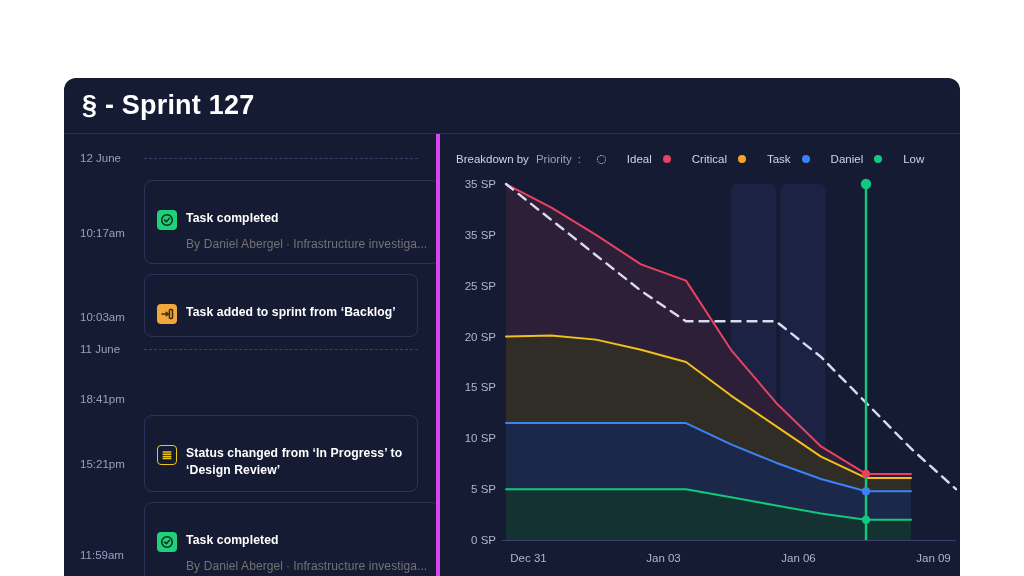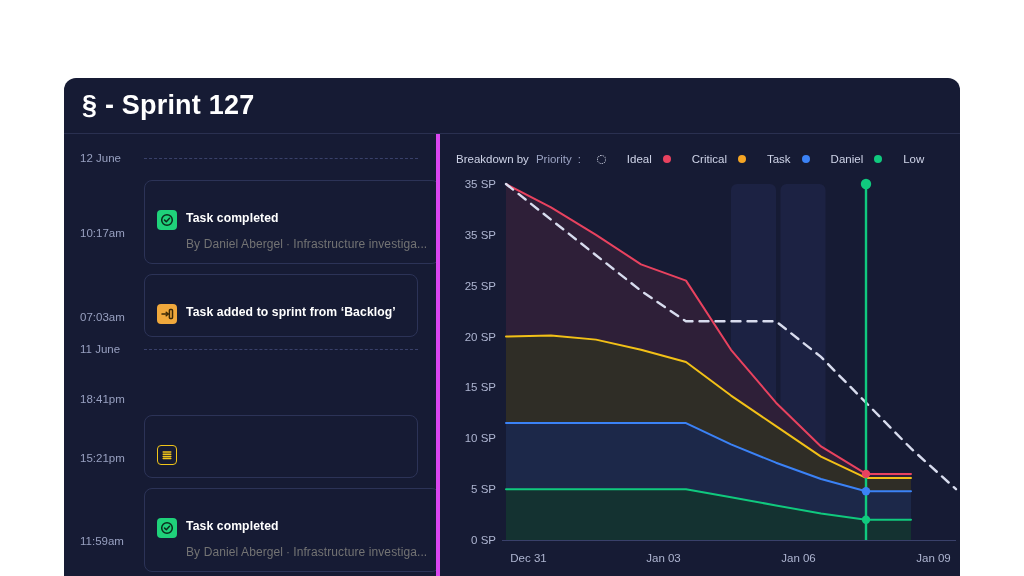--- a/index.html
+++ b/index.html
@@ -172,21 +172,21 @@
                   <circle cx="7" cy="7" r="5.3" fill="none" stroke="#0b2b1c" stroke-width="1.5"></circle>
                   <path d="M4.6 7.1 L6.3 8.8 L9.5 5.3" fill="none" stroke="#0b2b1c" stroke-width="1.5" stroke-linecap="round" stroke-linejoin="round"></path>
                 </svg>
               </span>
               <span class="card-title">Task completed</span>
             </div>
             <div class="card-sub"><span>By Daniel Abergel</span><span class="dot-sep">·</span><span>Infrastructure investiga...</span></div>
           </div>
         </div>
         <div class="entry">
-          <div class="entry-time">07:03am</div>
+          <div class="entry-time">10:03am</div>
           <div class="card">
             <div class="card-top">
               <span class="ic" style="background:#f0a83c;">
                 <svg width="14" height="14" viewBox="0 0 14 14">
                   <path d="M2 7 H8" stroke="#3a2706" stroke-width="1.5" stroke-linecap="round"></path>
                   <path d="M6.2 5.2 L8.2 7 L6.2 8.8" fill="none" stroke="#3a2706" stroke-width="1.5" stroke-linecap="round" stroke-linejoin="round"></path>
                   <rect x="9.4" y="2.6" width="3.1" height="8.8" rx="0.8" fill="none" stroke="#3a2706" stroke-width="1.5"></rect>
                 </svg>
               </span>
               <span class="card-title">Task added to sprint from ‘Backlog’</span>
@@ -202,20 +202,21 @@
         </div>
         <div class="entry">
           <div class="entry-time">15:21pm</div>
           <div class="card">
             <div class="card-top">
               <span class="ic" style="background:transparent;border:1.6px solid #f0c419;">
                 <svg width="14" height="14" viewBox="0 0 14 14">
                   <path d="M3.2 4 H10.8 M3.2 6.3 H10.8 M3.2 8.6 H10.8 M3.2 10.6 H10.8" stroke="#f0c419" stroke-width="1.5" stroke-linecap="round"></path>
                 </svg>
               </span>
+              <span class="card-title">Status changed from ‘In Progress’ to ‘Design Review’</span>
             </div>
           </div>
         </div>
         <div class="entry">
           <div class="entry-time">11:59am</div>
           <div class="card">
             <div class="card-top">
               <span class="ic" style="background:#1fd17a;">
                 <svg width="14" height="14" viewBox="0 0 14 14">
                   <circle cx="7" cy="7" r="5.3" fill="none" stroke="#0b2b1c" stroke-width="1.5"></circle>

